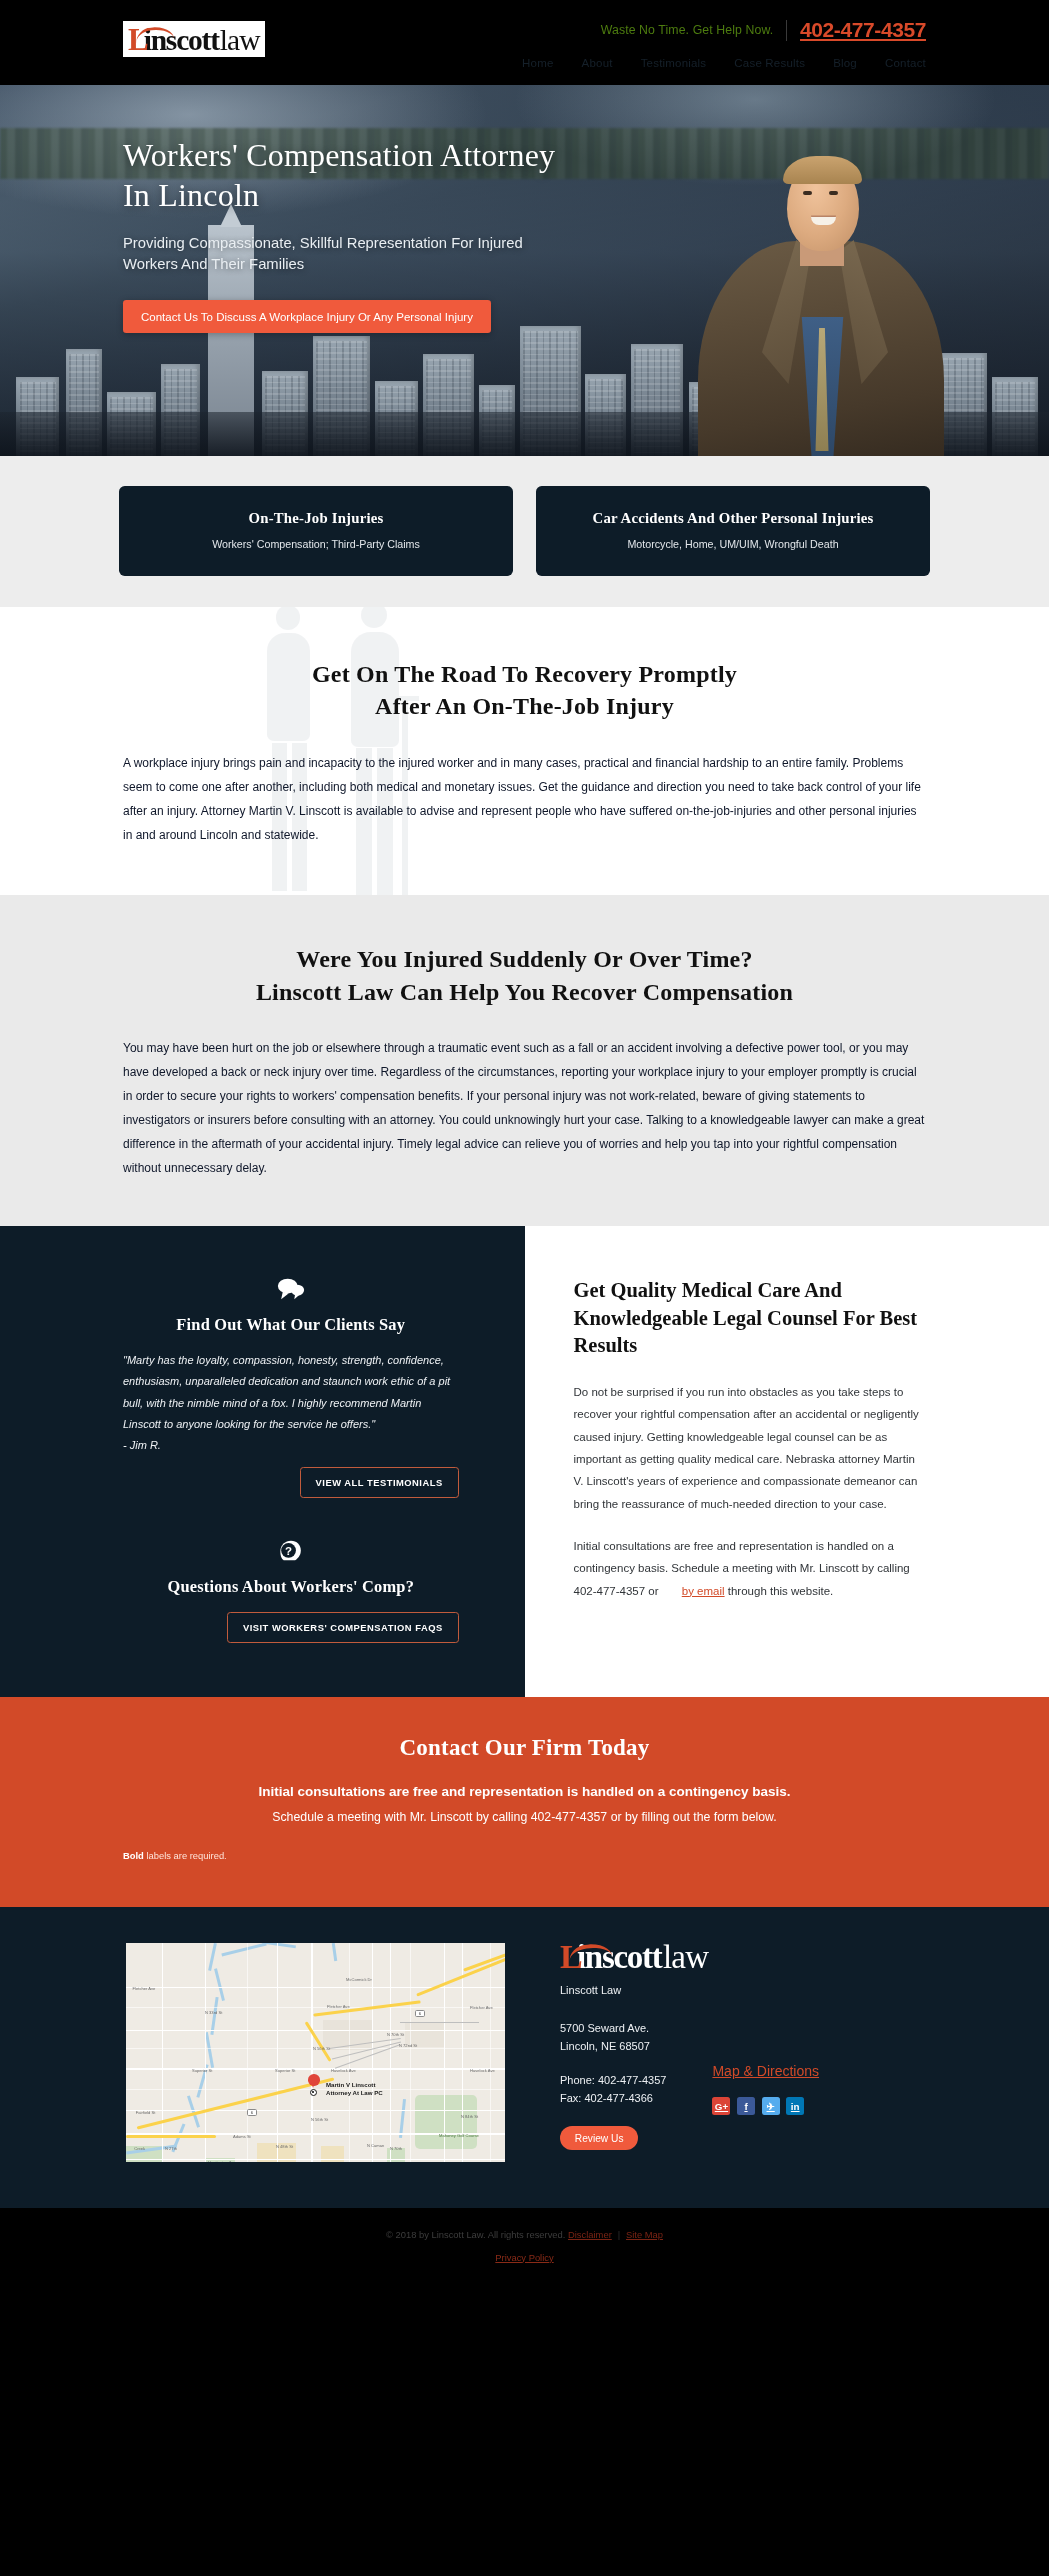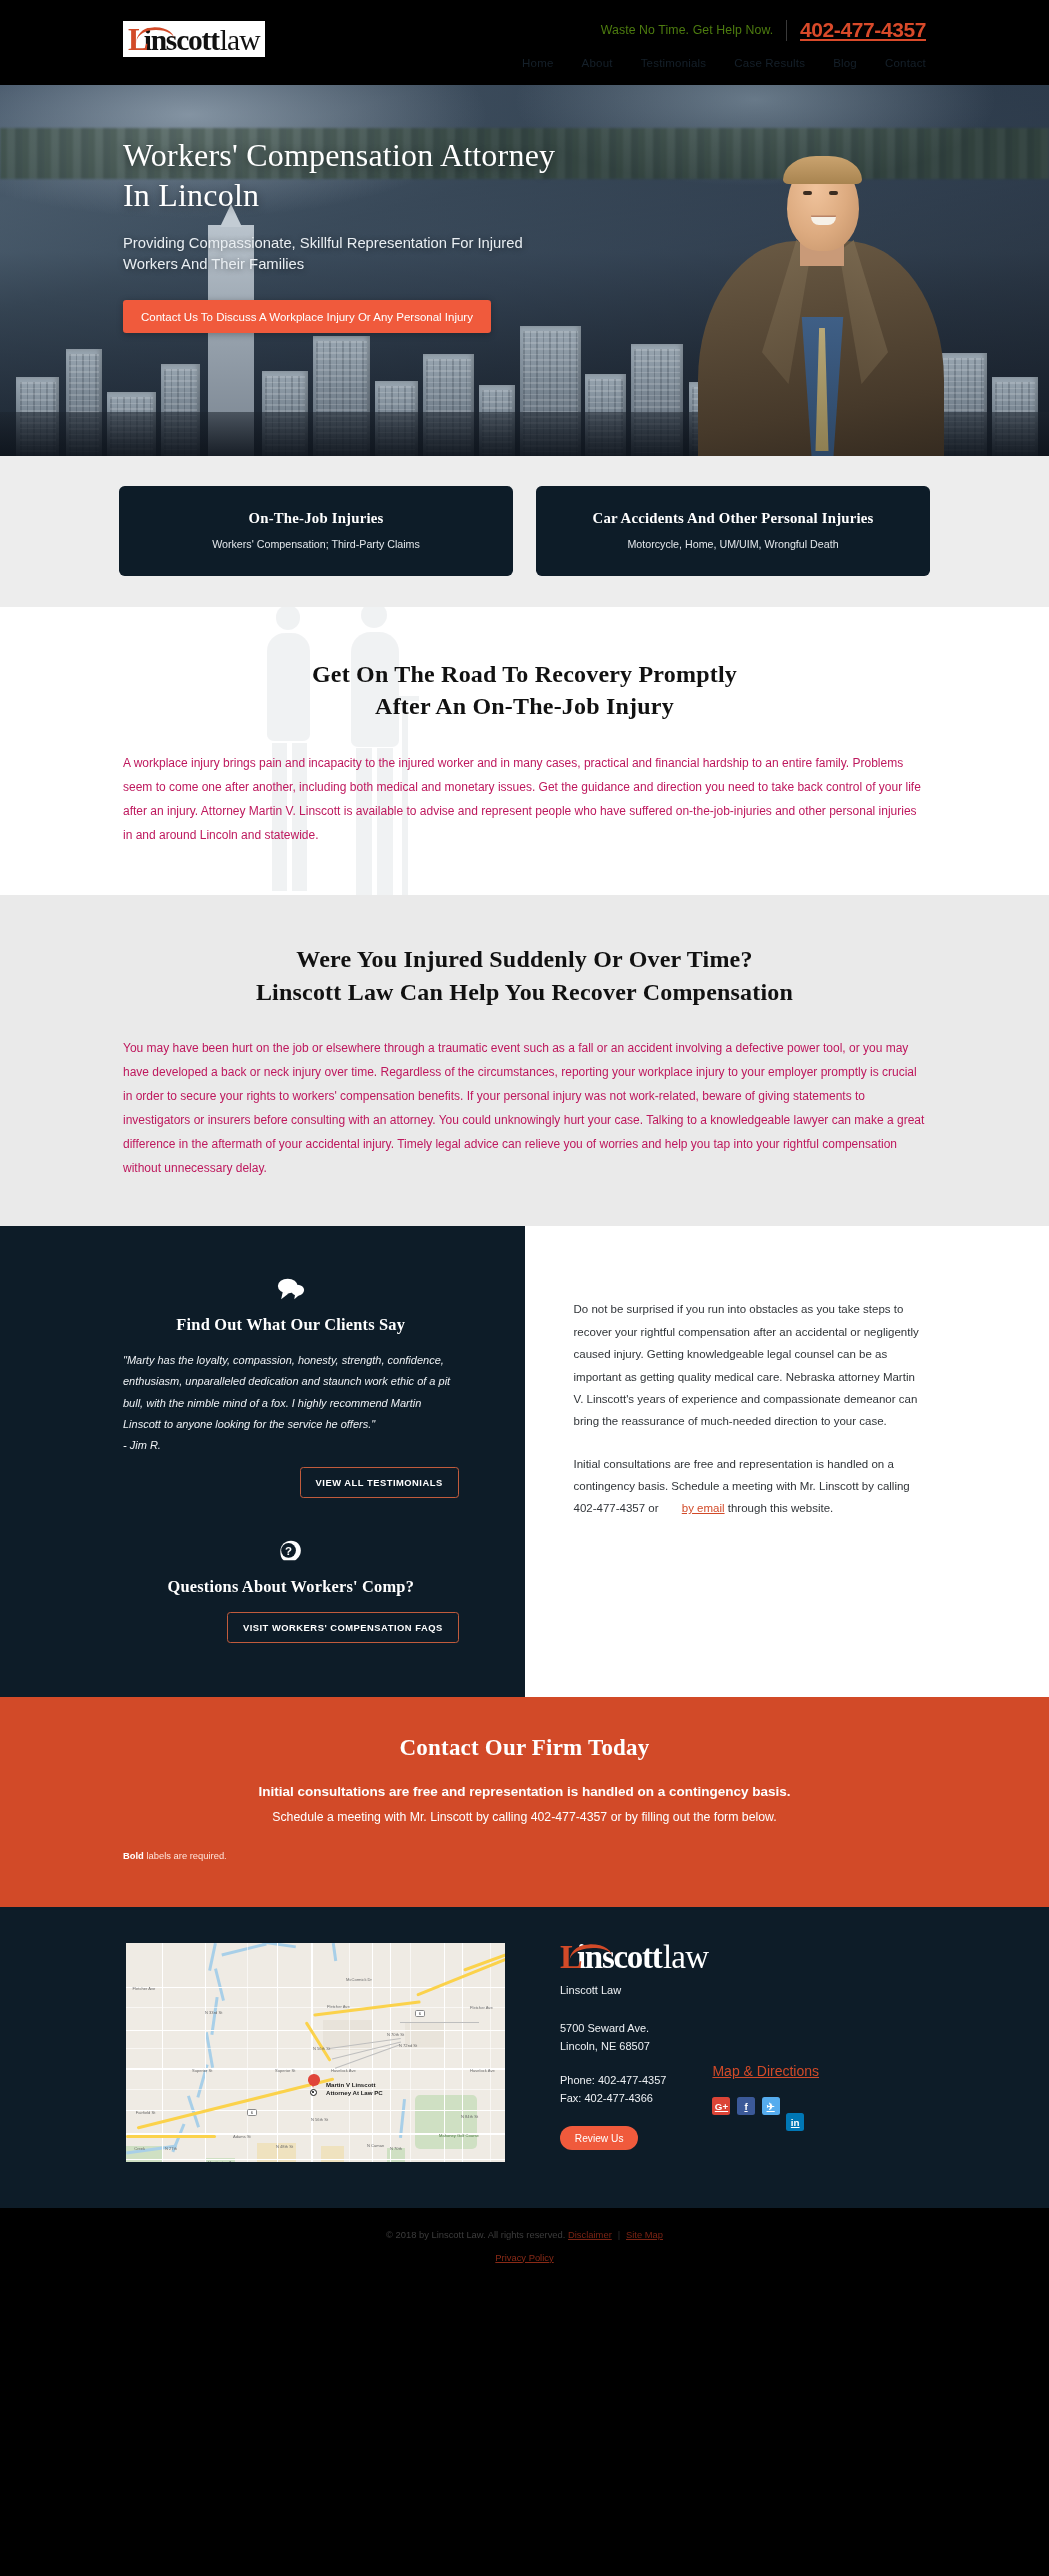--- a/index.html
+++ b/index.html
@@ -209,21 +209,21 @@
     opacity:.12; pointer-events:none;
   }
   .gfig { position:absolute; background:#8d98a4; }
   .sec-inner { width:803px; margin:0 auto; position:relative; z-index:2; }
   .h2c {
     font-family:"Liberation Serif", serif;
     text-align:center; font-size:24px; line-height:1.36; color:#111;
     font-weight:700; letter-spacing:0.2px;
   }
   .body-p {
-    margin-top:28px; font-size:12px; line-height:2.0; color:#be185d;
+    margin-top:28px; font-size:12px; line-height:2.0; color:#0f172a;
   }
 
   
   .sec-gray { background:#EAEAEA; padding:48px 0 46px 0; }
 
   
   .split { display:flex; }
   .split-l {
     width:525px; background:#0D1C28; color:#fff;
     padding:51px 66px 54px 123px;
@@ -365,21 +365,21 @@
   .socials { display:flex; gap:6.6px; margin-top:18px; }
   .soc {
     width:18px; height:18px; border-radius:2.5px; cursor:pointer;
     display:flex; align-items:center; justify-content:center;
     color:#fff; font-weight:700; font-size:9.8px;
     font-family:"Liberation Sans", sans-serif;
   }
   .soc.gp { background:#DB4437; }
   .soc.fb { background:#3B5998; }
   .soc.tw { background:#55ACEE; }
-  .soc.li { background:#0077B5;margin-top:16px; }
+  .soc.li { background:#0077B5; }
   .review-btn {
     margin-top:18px; background:#F05A3C; color:#fff; border:none;
     border-radius:13px; font-size:10.2px; padding:6.6px 14.8px; cursor:pointer;
     font-family:"Liberation Sans", sans-serif;
   }
 
   
   .copy { background:#000; padding:21px 0 24.6px 0; text-align:center; }
   .copy-l1 { font-size:9.4px; color:#3d3d3d; }
   .copy-l1 a { color:#7a2414; text-decoration:underline; }
@@ -535,20 +535,21 @@
               <text x="14" y="19.5" font-family="Liberation Sans, sans-serif" font-size="14" font-weight="700" fill="#ffffff" text-anchor="middle">?</text>
             </svg>
           </span>
           <span class="sp-h3">Questions About Workers' Comp?</span>
         </div>
         <button class="faq-btn">VISIT WORKERS' COMPENSATION FAQS</button>
       </div>
     </div>
 
     <div class="split-r">
+      <h2 class="sp-h2">Get Quality Medical Care And Knowledgeable Legal Counsel For Best Results</h2>
       <p class="sp-p">Do not be surprised if you run into obstacles as you take steps to recover your rightful compensation after an accidental or negligently caused injury. Getting knowledgeable legal counsel can be as important as getting quality medical care. Nebraska attorney Martin V. Linscott's years of experience and compassionate demeanor can bring the reassurance of much-needed direction to your case.</p>
       <p class="sp-p">
         <span>Initial consultations are free and representation is handled on a contingency basis. Schedule a meeting with Mr. Linscott by calling 402-477-4357 or </span><a href="#">by email</a><span> through this website.</span>
       </p>
     </div>
   </section>
 
   <section class="cta">
     <div class="cta-inner">
       <h2 class="cta-h2">Contact Our Firm Today</h2>

